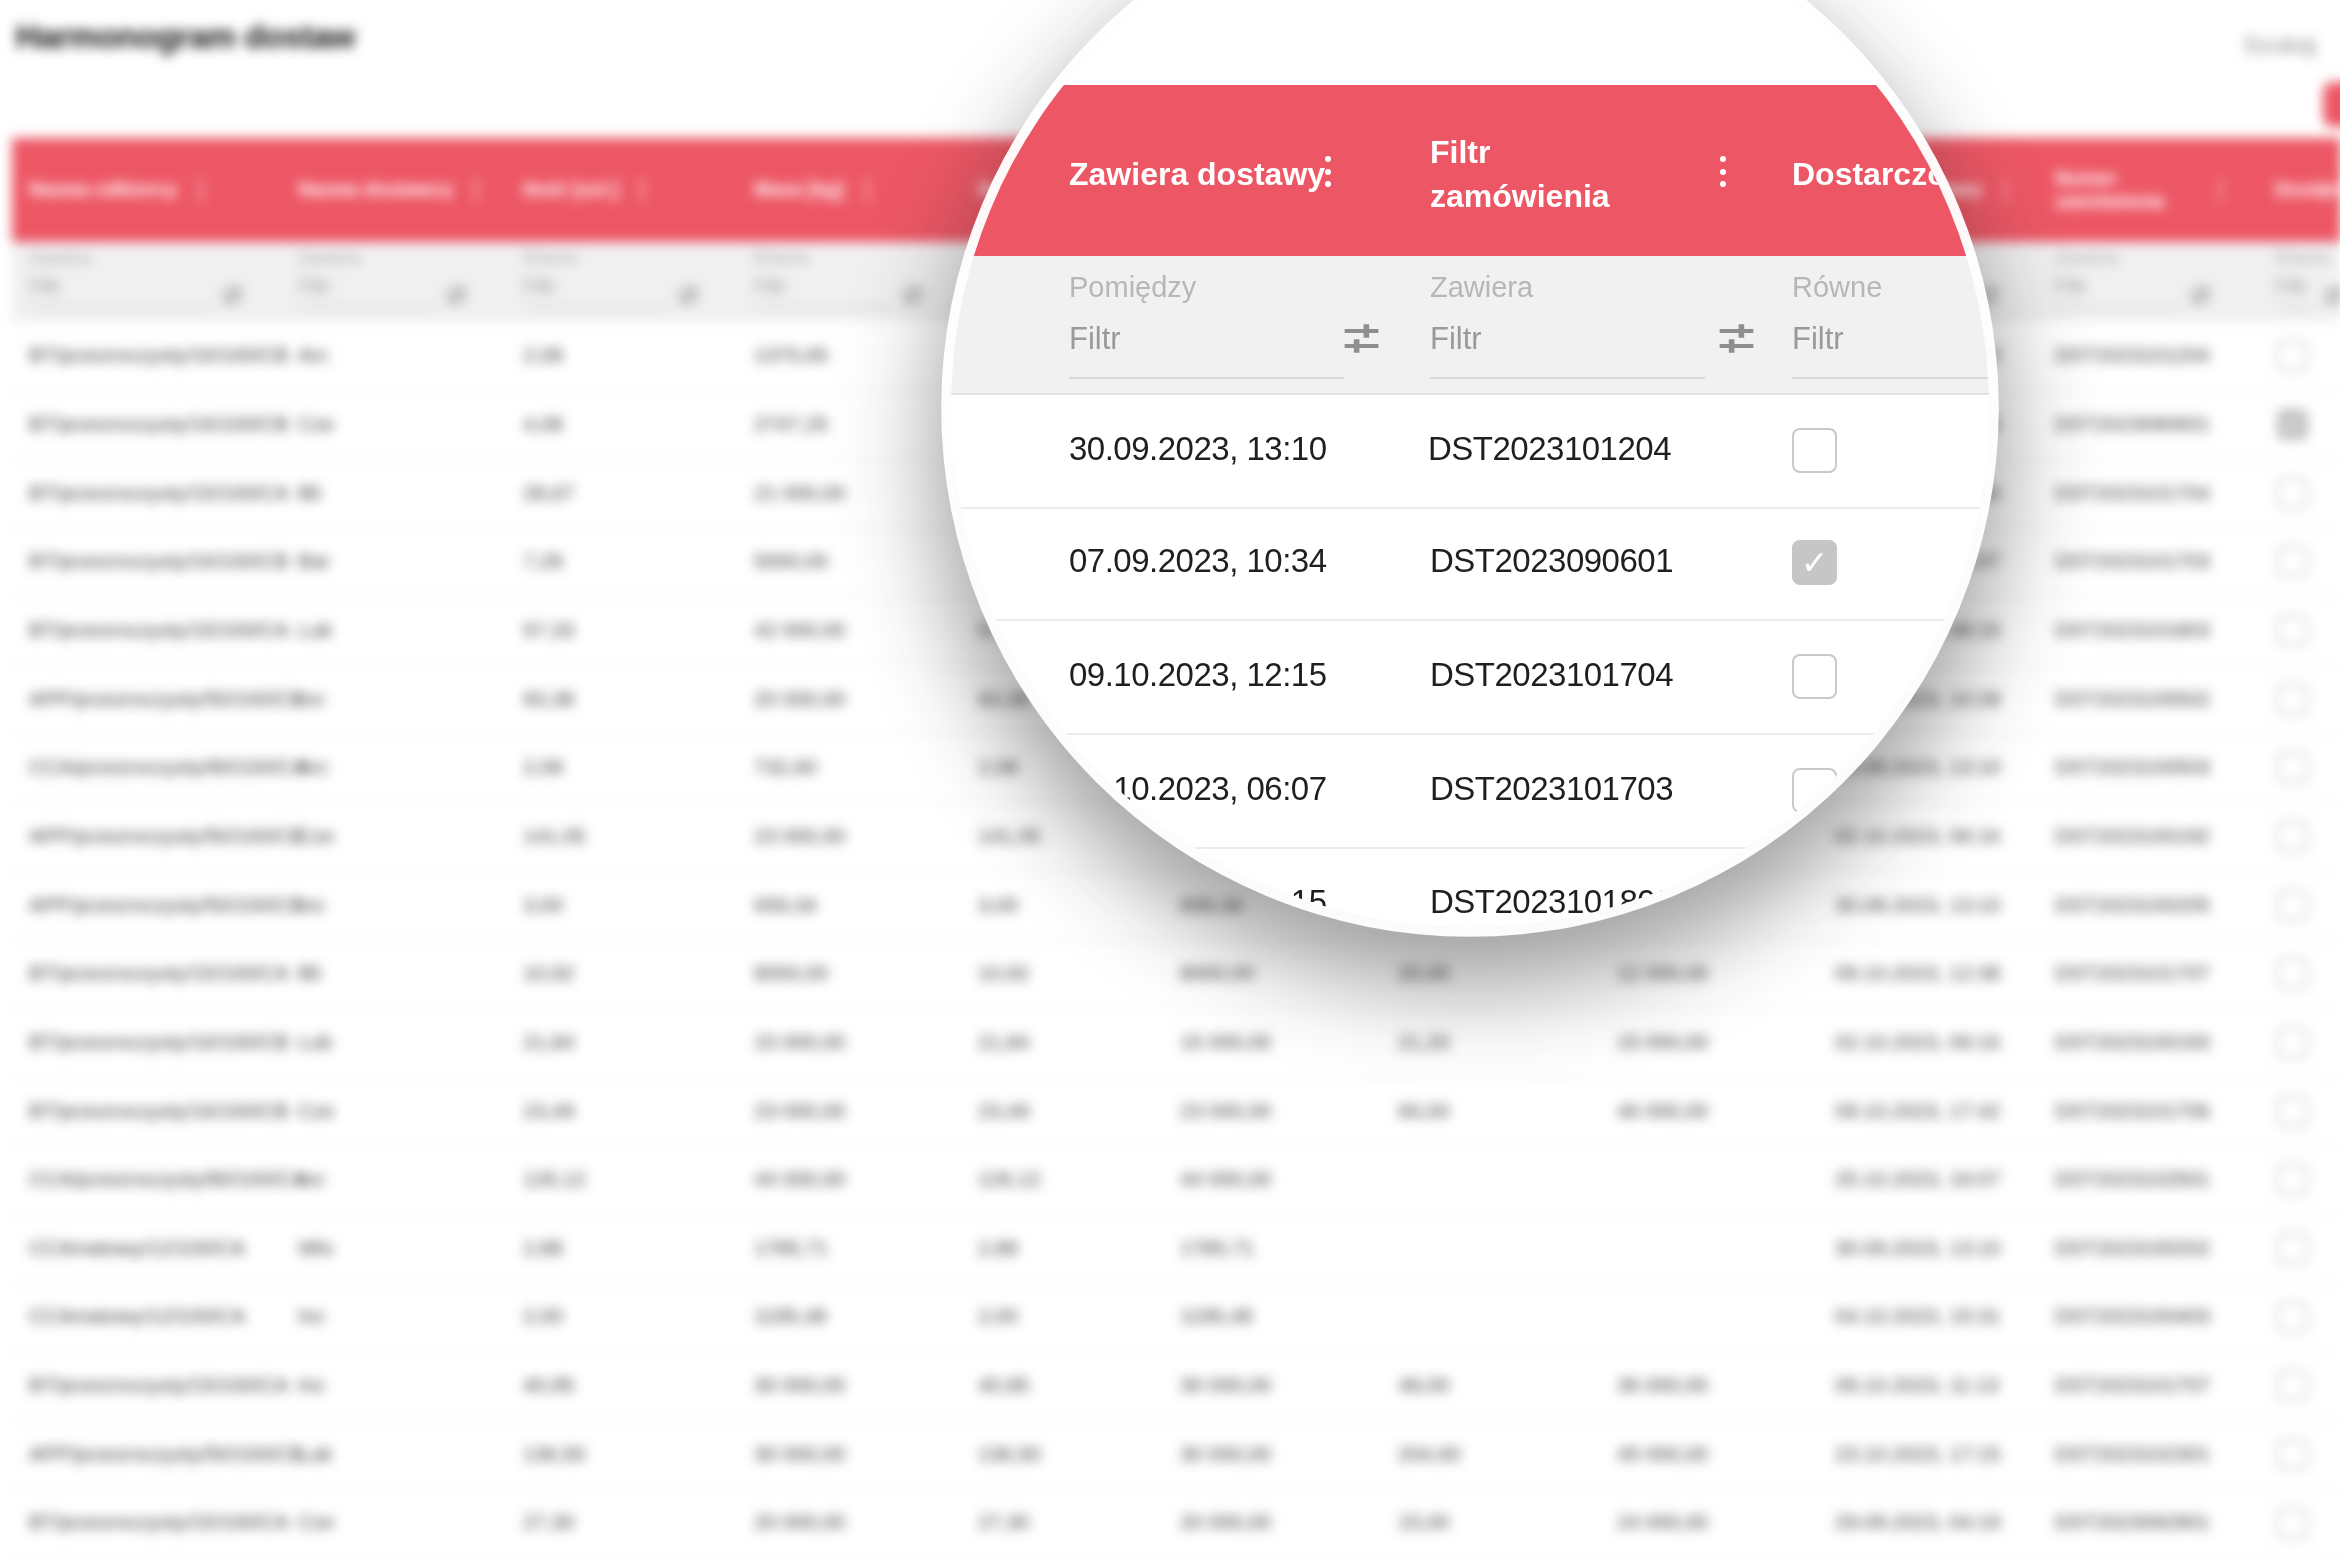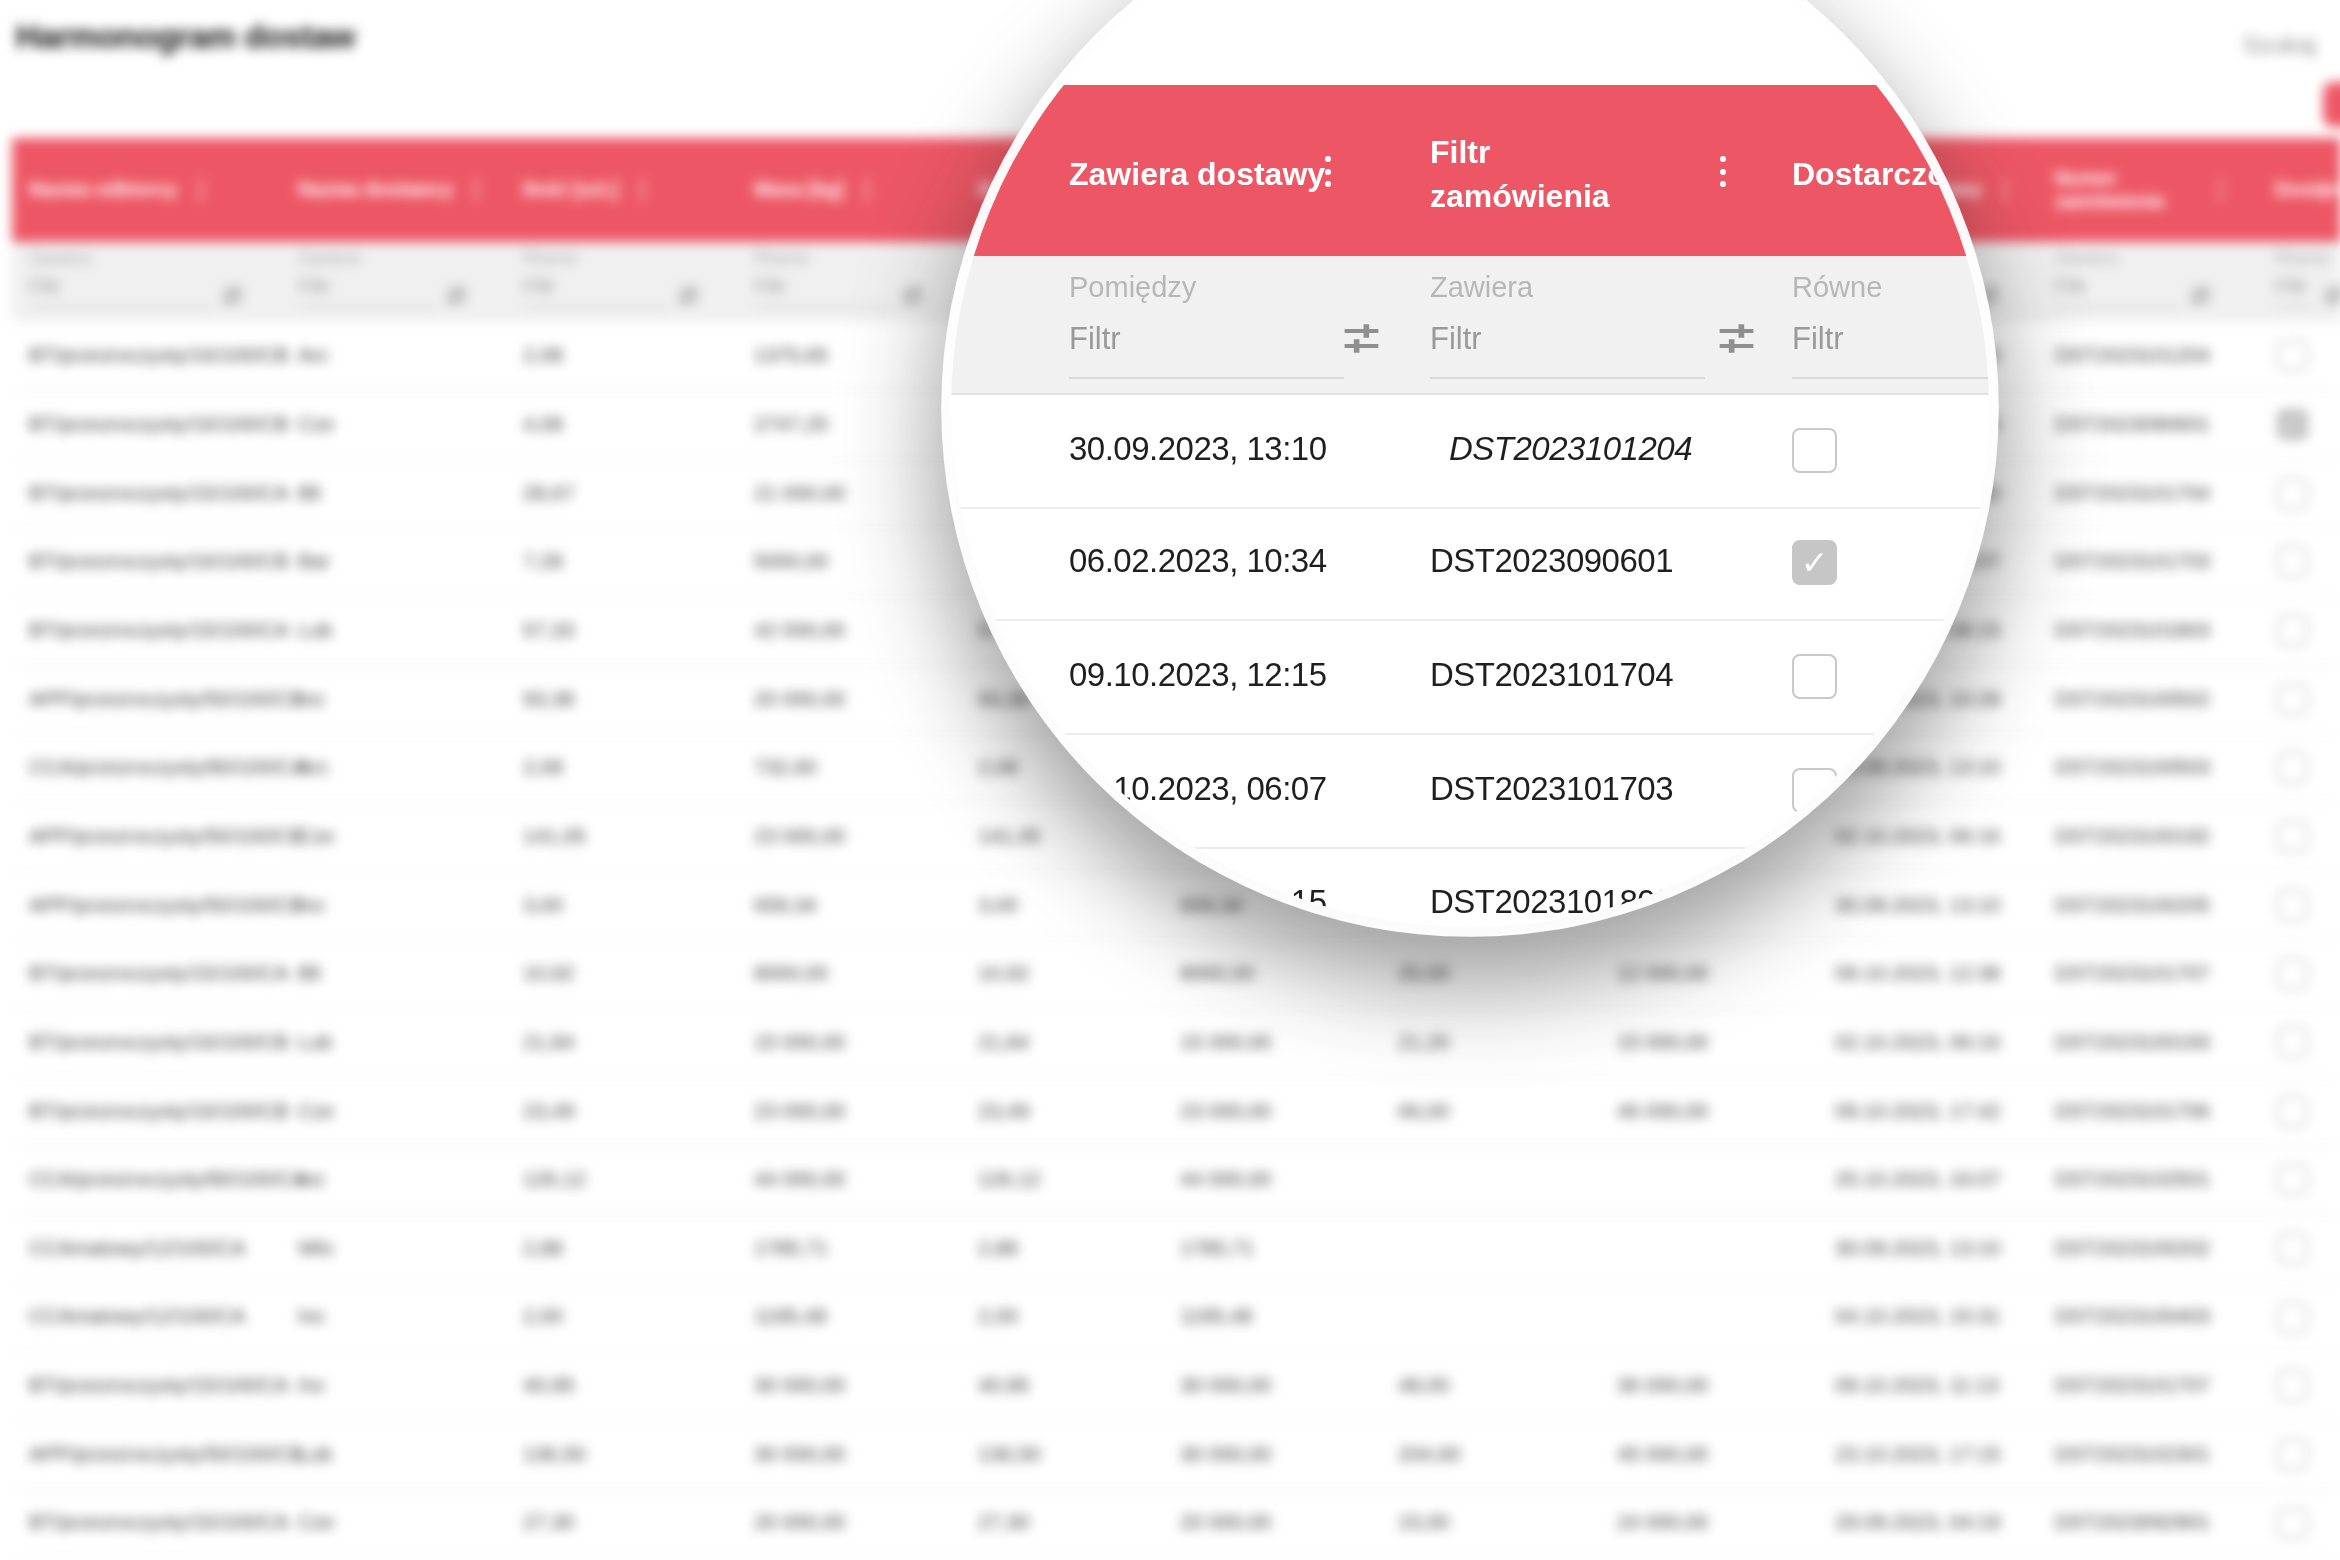--- a/index.html
+++ b/index.html
@@ -525,24 +525,24 @@
         </div>
         <div style="position: absolute; left: 763px; top: 427px;">
           <svg class="tune" width="45" height="45" viewBox="0 0 24 24" fill="none">
     <path d="M3 8h18" stroke="#8f8f8f" stroke-width="2.1"></path>
     <path d="M14.6 4.4v7.2" stroke="#8f8f8f" stroke-width="3"></path>
     <path d="M3 16h18" stroke="#8f8f8f" stroke-width="2.1"></path>
     <path d="M9.4 12.4v7.2" stroke="#8f8f8f" stroke-width="3"></path>
           </svg>
         </div>
         <div class="lcell" style="left: 118px; top: 541px;">30.09.2023, 13:10</div>
-        <div class="lcell" style="left: 498px; top: 541px; font-style: italic;">DST2023101204</div>
+        <div class="lcell" style="left: 477px; top: 541px;">DST2023101204</div>
         <div class="lcheck" style="left: 841px; top: 539px;"></div>
         <div class="lens-divider" style="top: 618px;"></div>
-        <div class="lcell" style="left: 118px; top: 653px;">06.02.2023, 10:34</div>
+        <div class="lcell" style="left: 118px; top: 653px;">07.09.2023, 10:34</div>
         <div class="lcell" style="left: 479px; top: 653px;">DST2023090601</div>
         <div class="lcheck checked" style="left: 841px; top: 651px;">✓</div>
         <div class="lens-divider" style="top: 730px;"></div>
         <div class="lcell" style="left: 118px; top: 767px;">09.10.2023, 12:15</div>
         <div class="lcell" style="left: 479px; top: 767px;">DST2023101704</div>
         <div class="lcheck" style="left: 841px; top: 765px;"></div>
         <div class="lens-divider" style="top: 844px;"></div>
         <div class="lcell" style="left: 118px; top: 881px;">17.10.2023, 06:07</div>
         <div class="lcell" style="left: 479px; top: 881px;">DST2023101703</div>
         <div class="lcheck" style="left: 841px; top: 879px;"></div>

